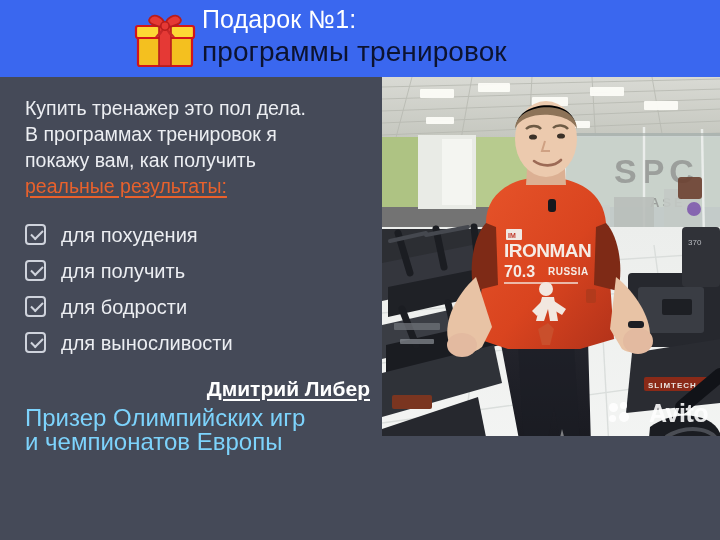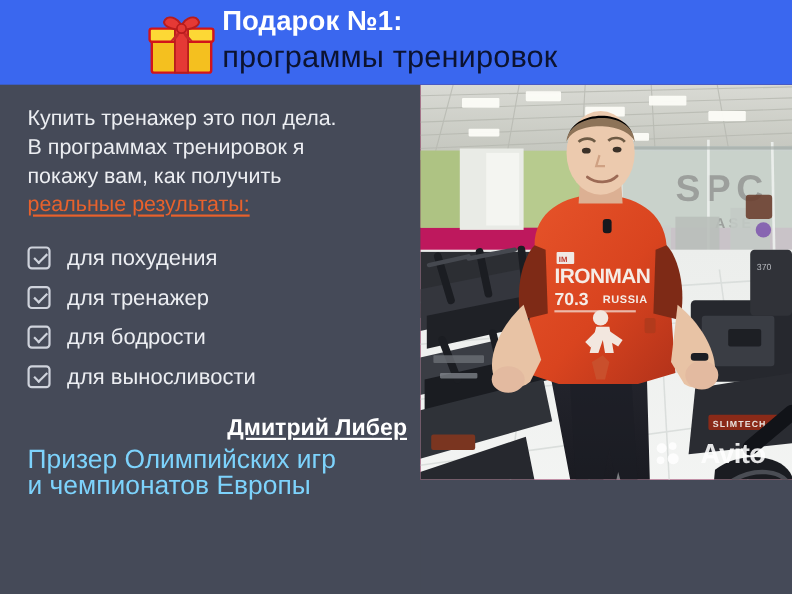--- a/index.html
+++ b/index.html
@@ -10,21 +10,21 @@
 
   
   #header {
     position:absolute; left:0; top:0; width:720px; height:77px;
     background:#3a67ef; z-index:20;
     display:flex; align-items:center;
   }
   #gift-wrap { position:absolute; left:134px; top:7px; width:62px; height:62px; }
   #hdr-text { position:absolute; left:202px; top:4px; }
   #hdr-line1 {
-    font-size:25px; line-height:30px; color:#ffffff; font-weight:700;
+    font-size:25px; line-height:30px; color:#ffffff; font-weight:400;
     letter-spacing:.1px; white-space:nowrap;
   }
   #hdr-line2 {
     font-size:28px; line-height:36px; color:#0c1330; font-weight:normal;
     letter-spacing:.1px; white-space:nowrap;
   }
 
   
   #left-panel {
     position:absolute; left:0; top:77px; width:382px; height:463px;
@@ -54,25 +54,25 @@
   #sig-name {
     color:#ffffff; font-size:21px; line-height:27px; font-weight:bold;
     text-decoration:underline; text-decoration-thickness:2px; text-underline-offset:3px;
     white-space:nowrap;
     text-align:right;
   }
   #sig-desc { color:#7dd3fc; font-size:24px; line-height:24px; margin-top:4px; }
   #sig-desc .ln { display:block; white-space:nowrap; }
 
   
-  #photo { position:absolute; left:382px; top:77px; width:338px; height:359px; overflow:hidden; background:#be185d; }
+  #photo { position:absolute; left:382px; top:77px; width:338px; height:359px; overflow:hidden; background:#737373; }
   #photo svg { display:block; width:338px; height:463px; }
 
   
-  #avito { position:absolute; right:24px; bottom:10px; z-index:30;
+  #avito { position:absolute; right:12px; bottom:10px; z-index:30;
            display:flex; align-items:center; opacity:.88;gap:12px; }
   #avito-mark { width:23px; height:23px; position:relative; margin-right:5px; }
   #avito-mark i { position:absolute; border-radius:50%; background:#ffffff; display:block; }
   #avito-mark i.a { width:9px;  height:9px;  left:0;   top:1px; }
   #avito-mark i.b { width:7px;  height:7px;  left:11px; top:0; }
   #avito-mark i.c { width:7px;  height:7px;  left:0;   top:13px; }
   #avito-mark i.d { width:10px; height:10px; left:10px;top:10px; }
   #avito-text { color:#ffffff; font-size:25px; font-weight:bold; letter-spacing:-.5px; line-height:25px; }
 </style>
 </head>
@@ -108,21 +108,21 @@
       <span id="highlight">реальные результаты:</span>
     </div>
 
     <div id="checklist">
       <div class="check-row">
         <span class="cbox"></span>
         <span class="check-label">для похудения</span>
       </div>
       <div class="check-row">
         <span class="cbox"></span>
-        <span class="check-label">для тренажер</span>
+        <span class="check-label">для получить</span>
       </div>
       <div class="check-row">
         <span class="cbox"></span>
         <span class="check-label">для бодрости</span>
       </div>
       <div class="check-row">
         <span class="cbox"></span>
         <span class="check-label">для выносливости</span>
       </div>
     </div>

